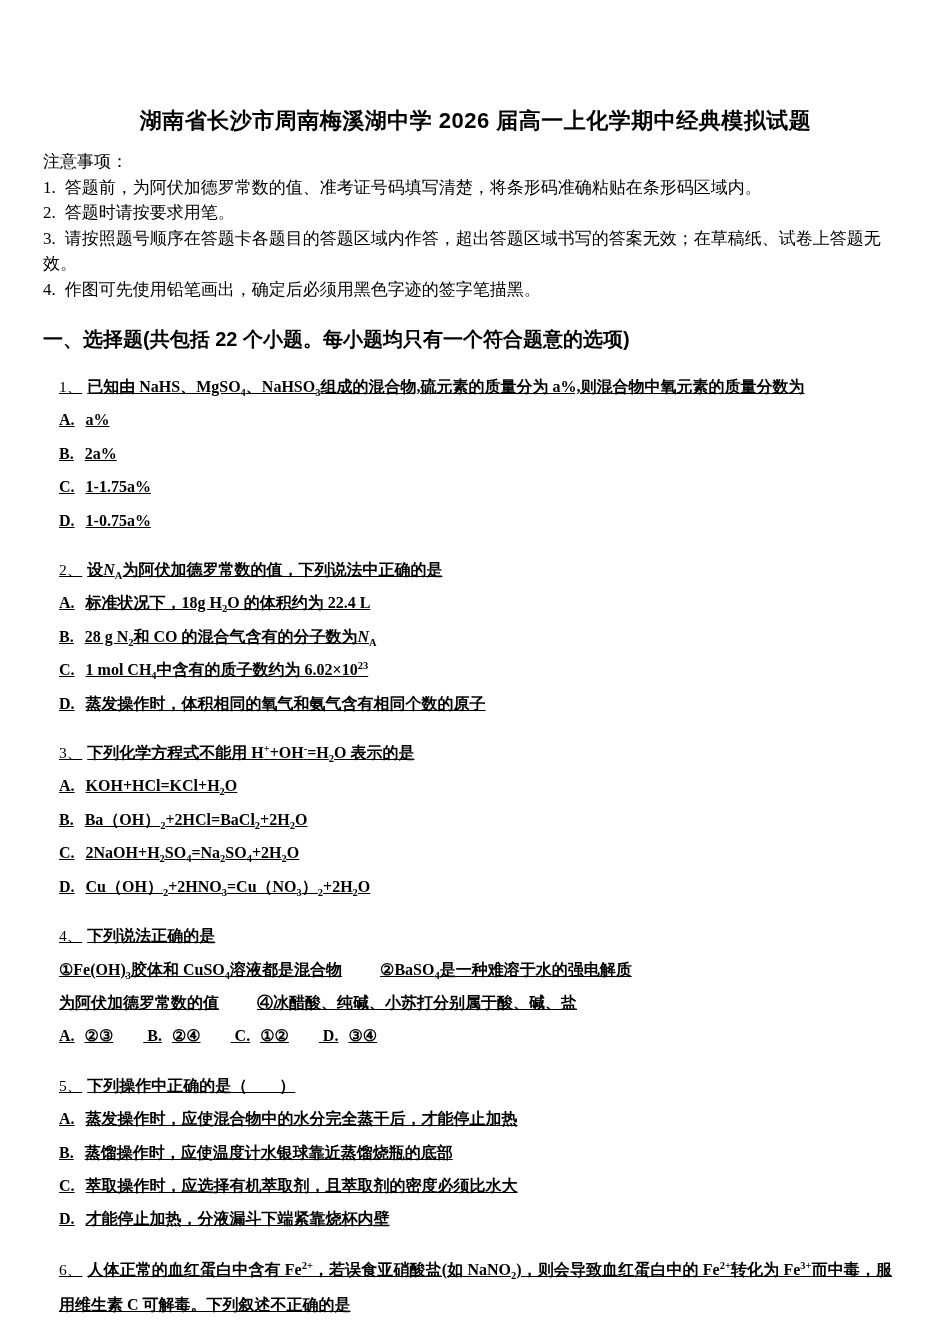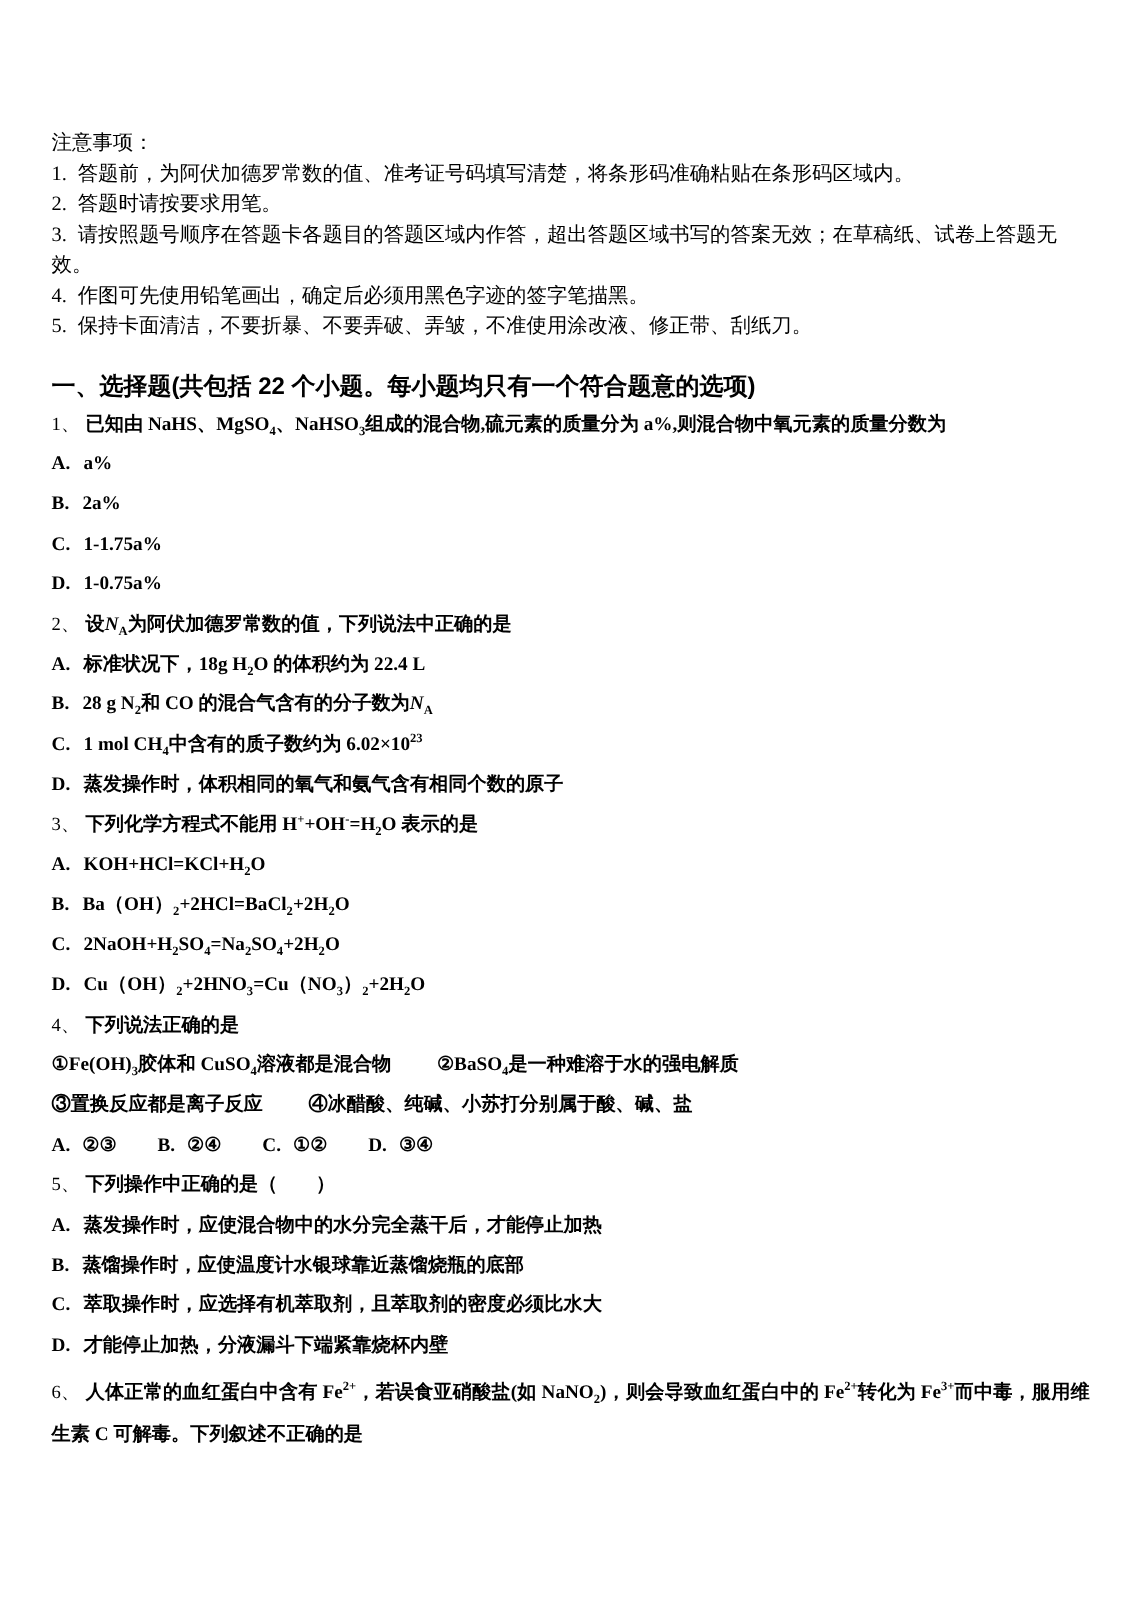--- a/index.html
+++ b/index.html
@@ -36,21 +36,21 @@
     display: inline-block;
     margin-right: 9px;
   }
   .section-heading {
     font-family: "Liberation Sans", sans-serif;
     font-weight: bold;
     font-size: 20px;
     line-height: 30px;
     margin-top: 22px;
   }
-  .question { margin: 0; }
+  .question { margin: 16px; text-decoration: underline; }
   .qline {
     line-height: 33.4px;
     font-size: 16px;
     font-weight: bold;
   }
   .qnum {
     font-weight: normal;
     font-size: 15.5px;
     margin-right: 5px;
   }
@@ -68,37 +68,35 @@
   sub, sup {
     font-size: 10.5px;
     line-height: 0;
   }
 </style>
 </head>
 <body>
 
 <div class="paper">
 
+  <h1 class="title">湖南省长沙市周南梅溪湖中学 2026 届高一上化学期中经典模拟试题</h1>
 
   <div class="notice">
     <div class="notice-heading">注意事项：</div>
     <div class="notice-item">
       <span class="note-num">1.</span><span>答题前，为阿伏加德罗常数的值、准考证号码填写清楚，将条形码准确粘贴在条形码区域内。</span>
     </div>
     <div class="notice-item">
       <span class="note-num">2.</span><span>答题时请按要求用笔。</span>
     </div>
     <div class="notice-item">
       <span class="note-num">3.</span><span>请按照题号顺序在答题卡各题目的答题区域内作答，超出答题区域书写的答案无效；在草稿纸、试卷上答题无效。</span>
     </div>
     <div class="notice-item">
       <span class="note-num">4.</span><span>作图可先使用铅笔画出，确定后必须用黑色字迹的签字笔描黑。</span>
-    </div>
-    <div class="notice-item">
-      <span class="note-num">5.</span><span>保持卡面清洁，不要折暴、不要弄破、弄皱，不准使用涂改液、修正带、刮纸刀。</span>
     </div>
   </div>
 
   <div class="section-heading">一、选择题(共包括 22 个小题。每小题均只有一个符合题意的选项)</div>
 
   <div class="question">
     <div class="qline">
       <span class="qnum">1、</span><span>已知由 NaHS、MgSO<sub>4</sub>、NaHSO<sub>3</sub>组成的混合物,硫元素的质量分为 a%,则混合物中氧元素的质量分数为</span>
     </div>
     <div class="qline">
@@ -152,21 +150,21 @@
   </div>
 
   <div class="question">
     <div class="qline">
       <span class="qnum">4、</span><span>下列说法正确的是</span>
     </div>
     <div class="qline">
       <span class="stmt-first">①Fe(OH)<sub>3</sub>胶体和 CuSO<sub>4</sub>溶液都是混合物</span><span>②BaSO<sub>4</sub>是一种难溶于水的强电解质</span>
     </div>
     <div class="qline">
-      <span class="stmt-first">③置换反应都是离子反应</span><span>④冰醋酸、纯碱、小苏打分别属于酸、碱、盐</span>
+      <span class="stmt-first">为阿伏加德罗常数的值</span><span>④冰醋酸、纯碱、小苏打分别属于酸、碱、盐</span>
     </div>
     <div class="qline">
       <span class="inline-opt"><span class="opt-label">A.</span><span>②③</span></span>
       <span class="inline-opt"><span class="opt-label">B.</span><span>②④</span></span>
       <span class="inline-opt"><span class="opt-label">C.</span><span>①②</span></span>
       <span class="inline-opt"><span class="opt-label">D.</span><span>③④</span></span>
     </div>
   </div>
 
   <div class="question">

